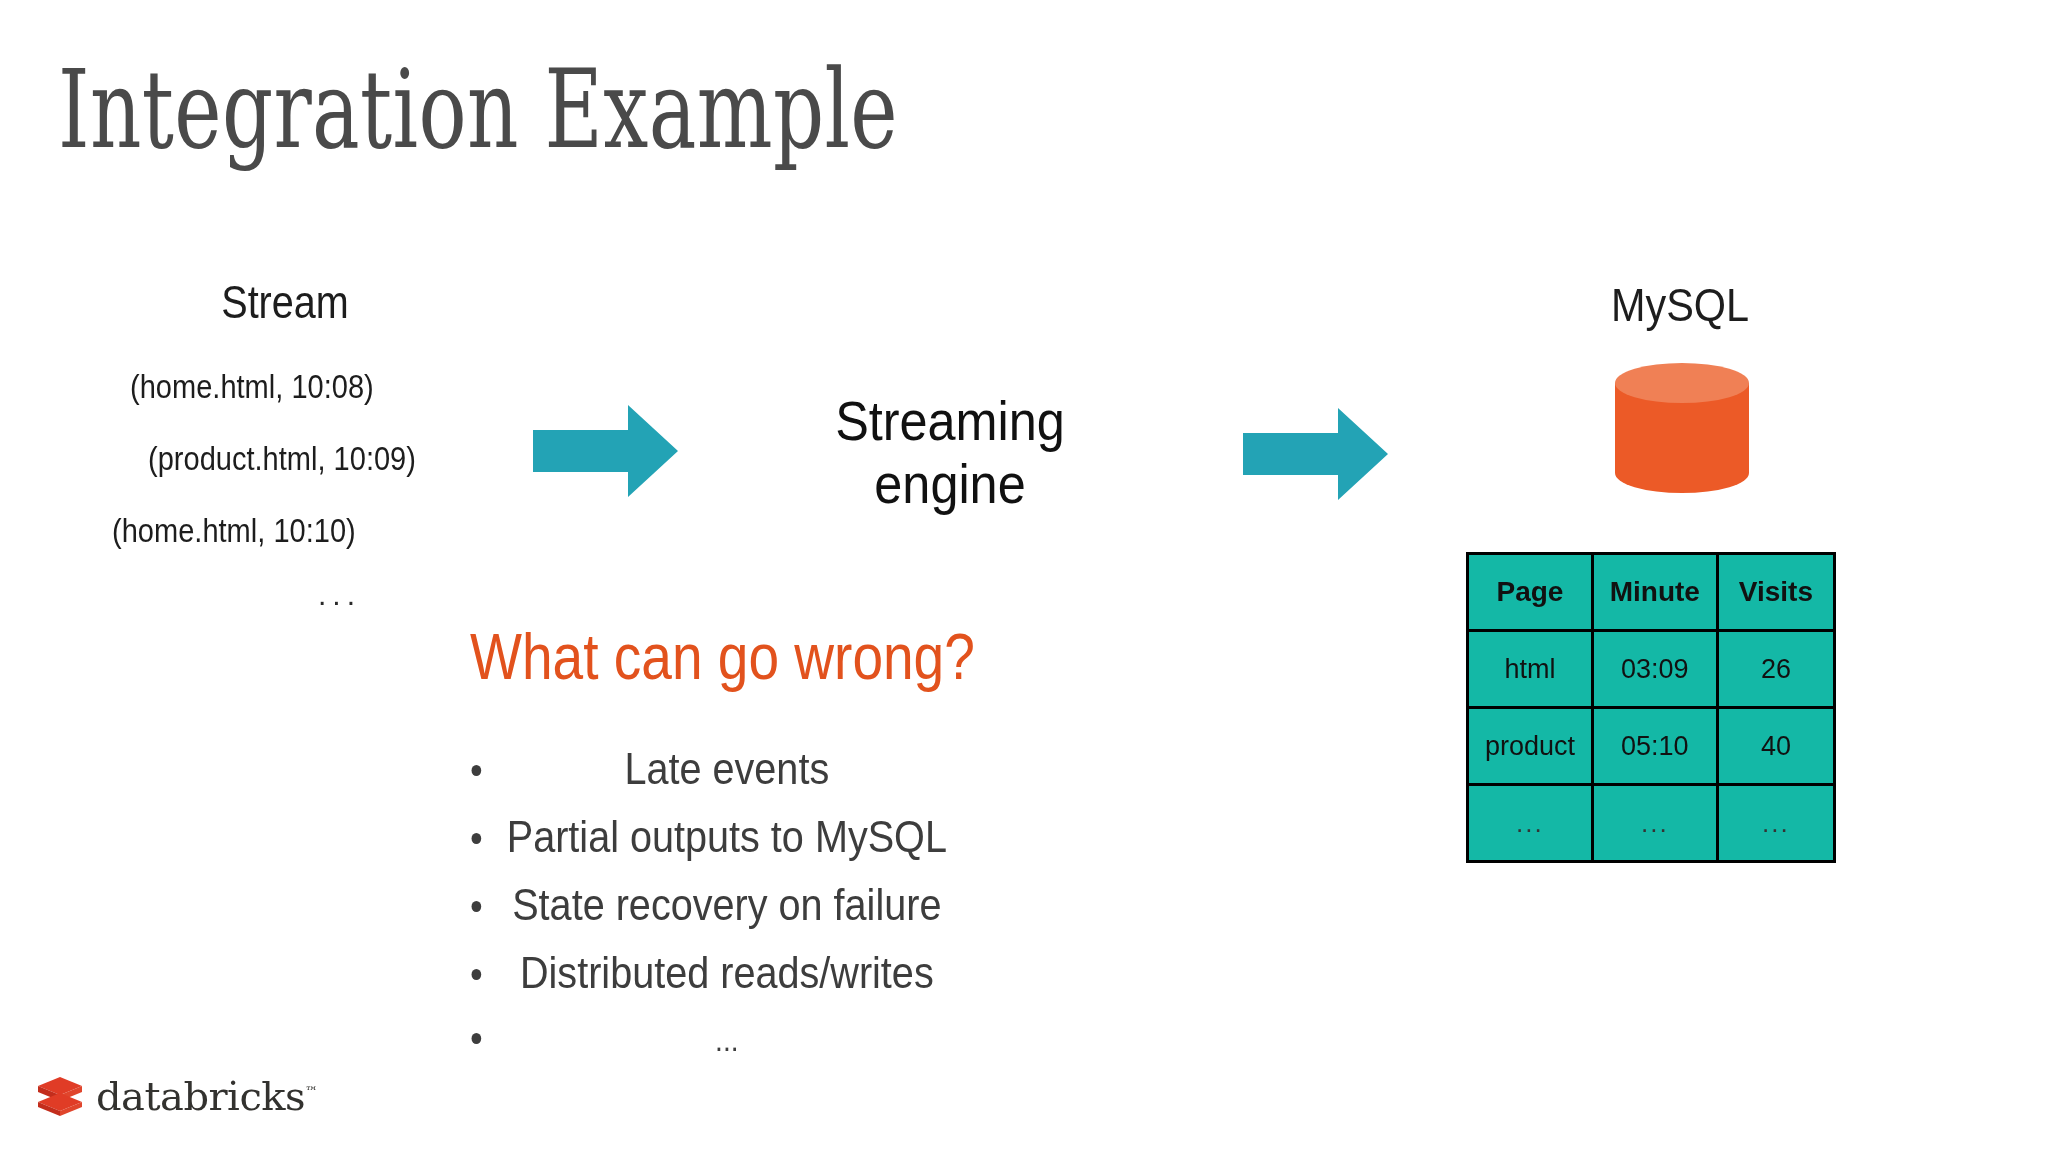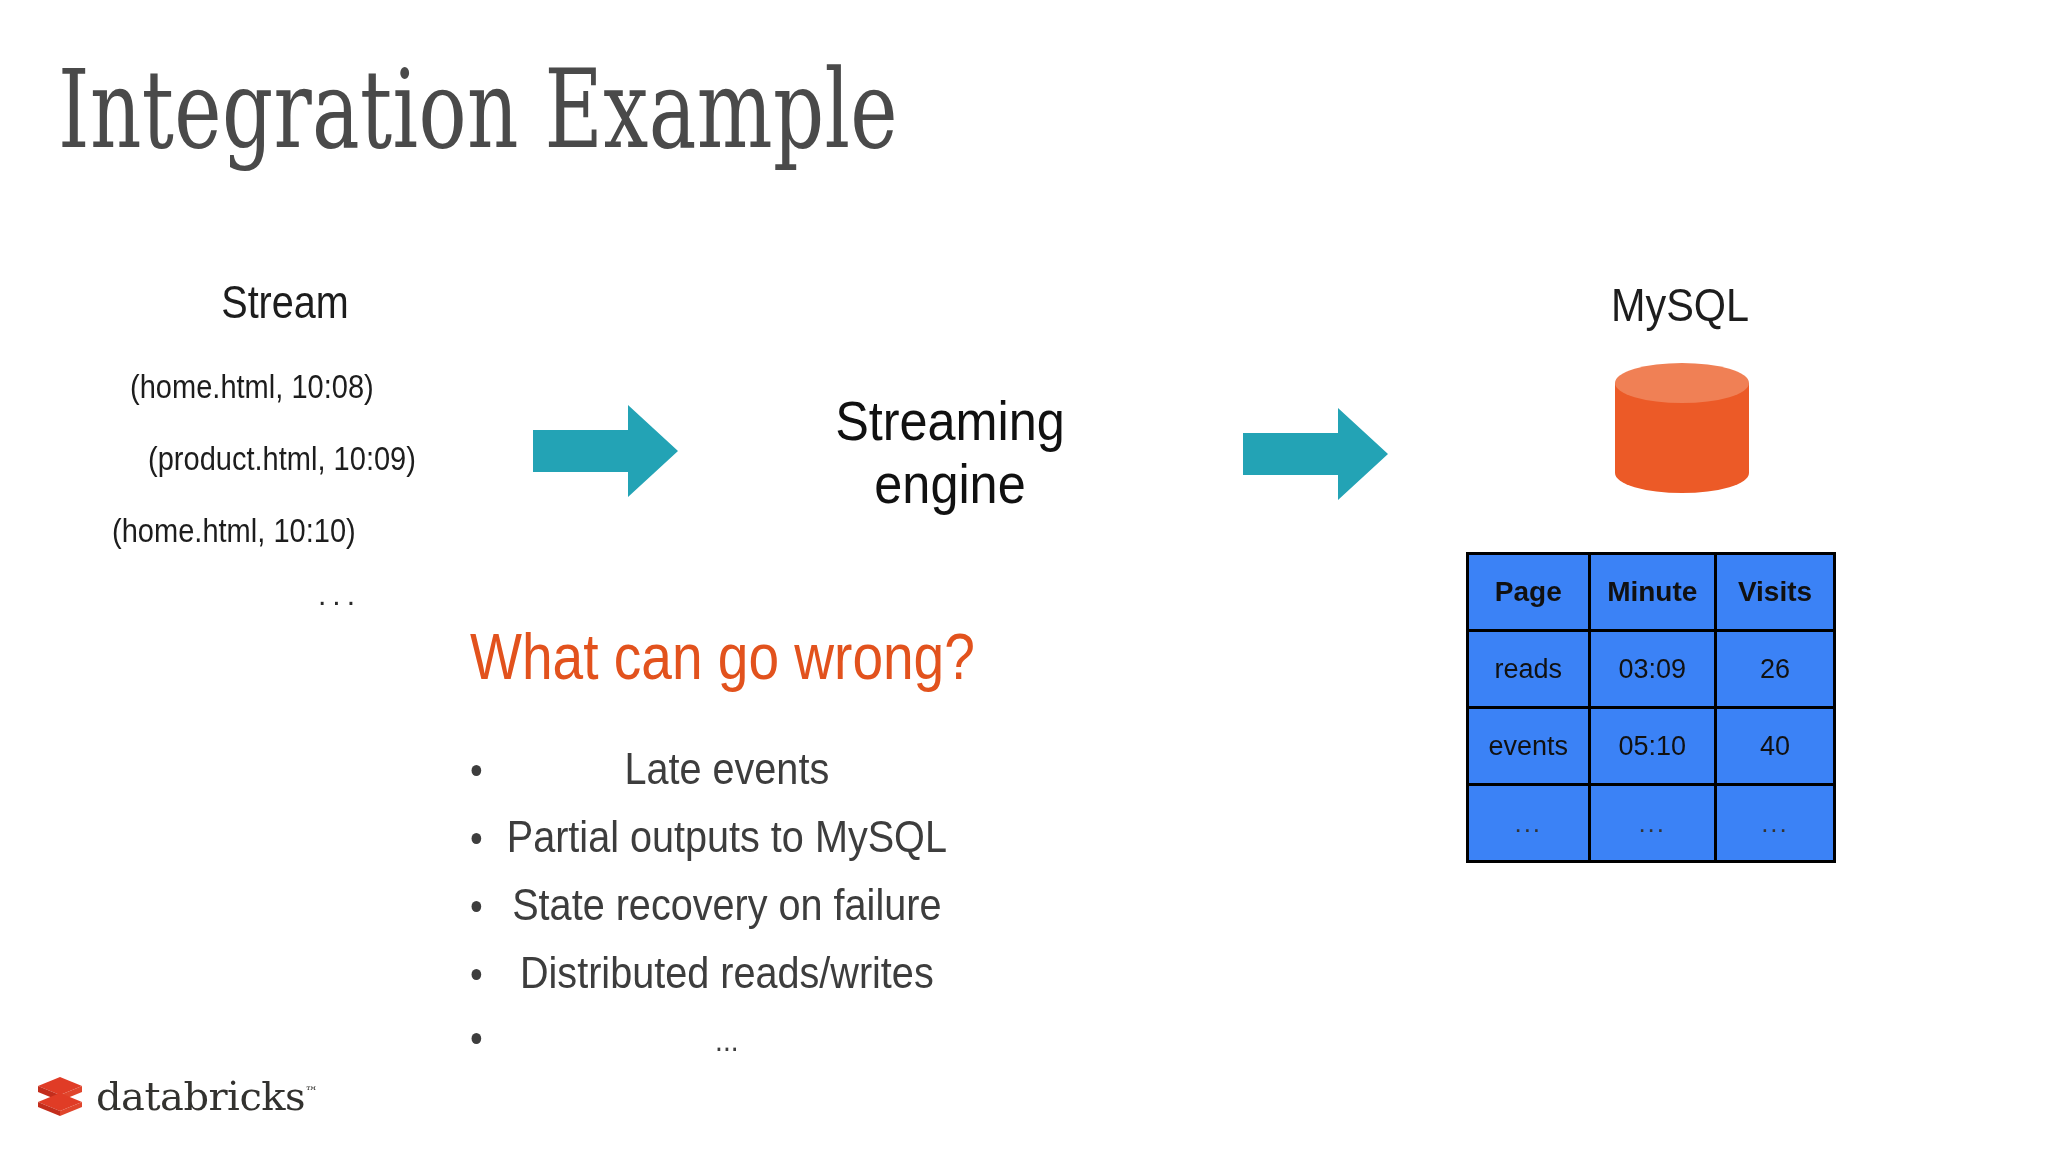--- a/index.html
+++ b/index.html
@@ -111,21 +111,21 @@
     width: 134px;
     height: 130px;
   }
 
   
   #db-table {
     position: absolute;
     left: 1466px;
     top: 552px;
     border-collapse: collapse;
-    background: #3b82f6;
+    background: #14b8a6;
   }
   #db-table th, #db-table td {
     border: 3px solid #000000;
     width: 152px;
     height: 74px;
     text-align: center;
     vertical-align: middle;
     font-size: 27px;
     font-weight: 400;
     color: #111111;
@@ -257,26 +257,26 @@
   <table id="db-table">
     <thead>
       <tr>
         <th>Page</th>
         <th>Minute</th>
         <th>Visits</th>
       </tr>
     </thead>
     <tbody>
       <tr>
-        <td>reads</td>
+        <td>html</td>
         <td>03:09</td>
         <td>26</td>
       </tr>
       <tr>
-        <td>events</td>
+        <td>product</td>
         <td>05:10</td>
         <td>40</td>
       </tr>
       <tr>
         <td class="ellipsis-cell">...</td>
         <td class="ellipsis-cell">...</td>
         <td class="ellipsis-cell">...</td>
       </tr>
     </tbody>
   </table>

